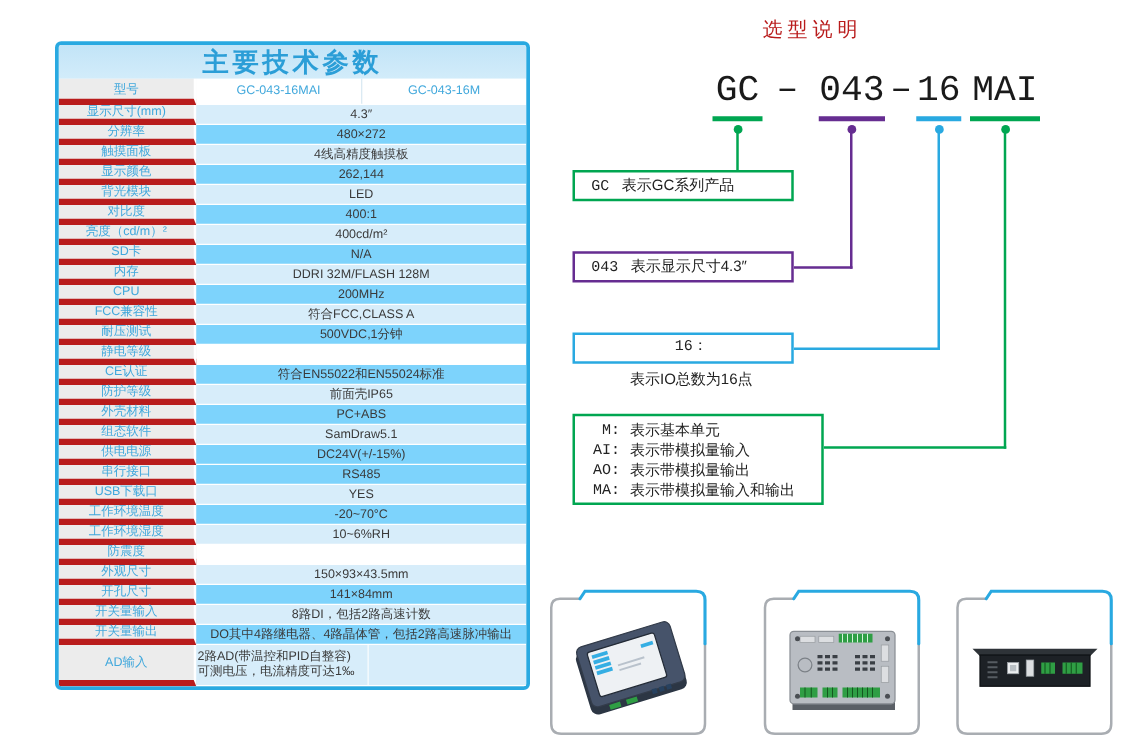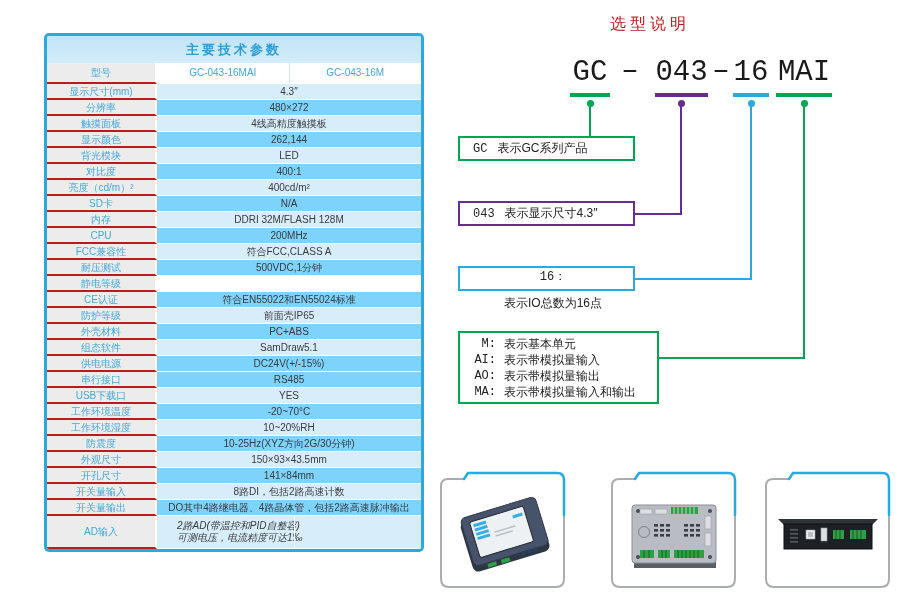--- a/index.html
+++ b/index.html
@@ -8,41 +8,41 @@
   .sheet { position:relative; width:900px; height:605px; background:#fff; overflow:hidden; }
 
   
   .spec-table {
     position:absolute; left:44px; top:33px; width:380px;
     border:3px solid var(--cyan); border-radius:5px; background:#fff; overflow:hidden;
   }
   .spec-header {
     height:27px; background:linear-gradient(#c2e4f7,#d2ecfa);
     display:flex; align-items:center; justify-content:center;
-    color:var(--title-blue); font-size:13px; font-weight:bold; letter-spacing:3px;
+    color:var(--title-blue); font-size:21px; font-weight:bold; letter-spacing:3px;
   }
   .trow { display:flex; width:100%; height:16px; }
   .trow.model-row { height:21px; }
   .trow.tall-row { height:33px; }
   .tlabel {
     width:110px; flex:0 0 110px; background:var(--label-bg);
     color:var(--label-blue); font-size:10px; line-height:11px;
     display:flex; align-items:center; justify-content:center; text-align:center;
-    border-right:2px solid #fff; border-bottom:2px solid #b91c1c;
+    border-right:2px solid #fff; border-bottom:5px solid #b91c1c;
   }
   .tvals { flex:1; display:flex; border-bottom:1px solid #fff; }
   .tcell {
     flex:1; display:flex; align-items:center; justify-content:center;
     font-size:10px; line-height:12px; color:var(--value-ink); text-align:right; position:relative;
   }
   .trow.stripe-blue .tcell { background:var(--stripe); }
   .trow.stripe-white .tcell { background:#7dd3fc; }
   .model-row .tcell { background:#fff; color:var(--label-blue); }
   .model-row .tcell:first-child { border-right:1px solid #cfe4f0; }
-  .tall-row .tcell { justify-content:flex-start; text-align:left; padding-left:20px; white-space:pre-line;font-style:italic; }
+  .tall-row .tcell { justify-content:flex-start; text-align:left; padding-left:1px; white-space:pre-line; }
   .tall-row .tcell::after { content:""; position:absolute; left:137px; top:0; bottom:0; width:1px; background:rgba(255,255,255,.85); }
 
   
   .d-title { position:absolute; left:570px; top:14px; width:160px; text-align:center;
     font-size:16px; letter-spacing:4px; color:#b91c1c; }
   .seg { position:absolute; top:56px; height:52px; text-align:center;
     font-family:"Liberation Mono","DejaVu Sans Mono",monospace; font-size:29px; line-height:34px; color:#1a1a1a; }
   .seg .u { position:absolute; left:1px; right:1px; top:37px; height:4px; }
   .seg .dot { position:absolute; left:50%; top:44px; width:7px; height:7px; margin-left:-3.5px; border-radius:50%; }
   .dash { position:absolute; top:56px; height:34px; text-align:center;
@@ -195,28 +195,25 @@
         </div>
         <div class="trow stripe-white">
           <div class="tlabel">工作环境温度</div>
           <div class="tvals">
             <div class="tcell">-20~70°C</div>
           </div>
         </div>
         <div class="trow stripe-blue">
           <div class="tlabel">工作环境湿度</div>
           <div class="tvals">
-            <div class="tcell">10~20%RH</div>
+            <div class="tcell">10~6%RH</div>
           </div>
         </div>
         <div class="trow stripe-white">
           <div class="tlabel">防震度</div>
-          <div class="tvals">
-            <div class="tcell">10-25Hz(XYZ方向2G/30分钟)</div>
-          </div>
         </div>
         <div class="trow stripe-blue">
           <div class="tlabel">外观尺寸</div>
           <div class="tvals">
             <div class="tcell">150×93×43.5mm</div>
           </div>
         </div>
         <div class="trow stripe-white">
           <div class="tlabel">开孔尺寸</div>
           <div class="tvals">

